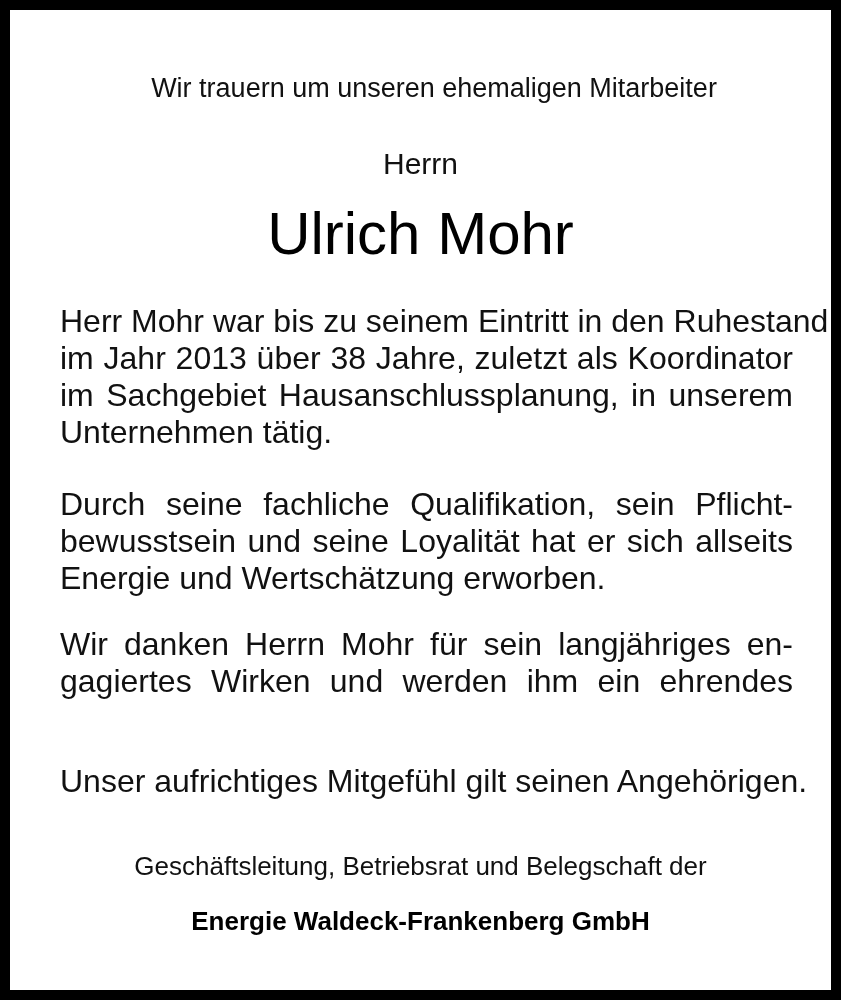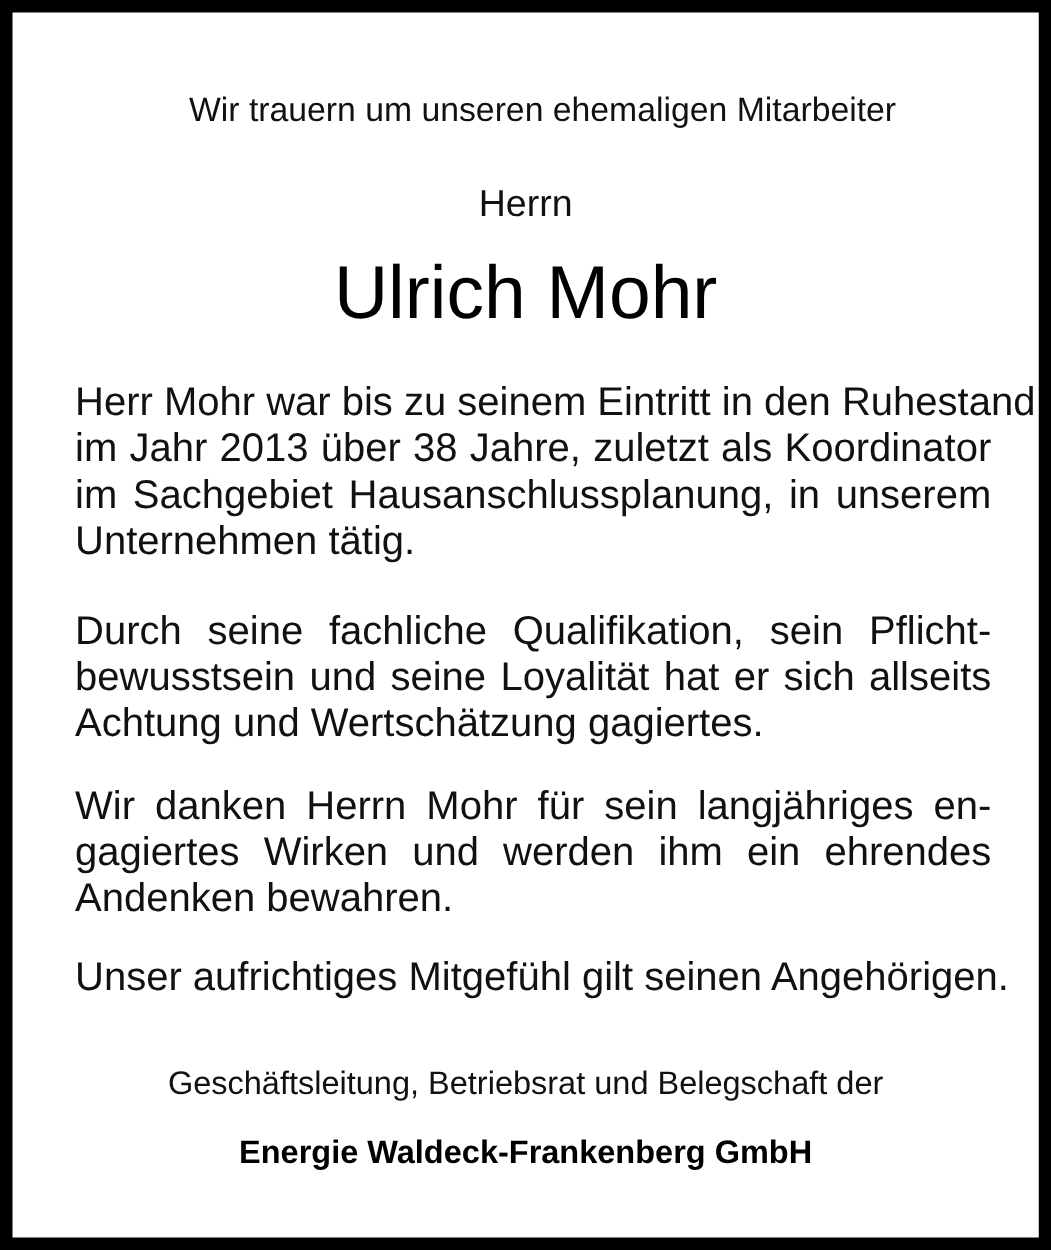--- a/index.html
+++ b/index.html
@@ -59,27 +59,26 @@
   <div class="body p1">
     <span class="line">Herr Mohr war bis zu seinem Eintritt in den Ruhestand</span>
     <span class="line">im Jahr 2013 über 38 Jahre, zuletzt als Koordinator</span>
     <span class="line">im Sachgebiet Hausanschlussplanung, in unserem</span>
     <span class="line last">Unternehmen tätig.</span>
   </div>
 
   <div class="body p2">
     <span class="line">Durch seine fachliche Qualifikation, sein Pflicht-</span>
     <span class="line">bewusstsein und seine Loyalität hat er sich allseits</span>
-    <span class="line last">Achtung und Wertschätzung gagiertes.</span>
+    <span class="line last">Energie und Wertschätzung erworben.</span>
   </div>
 
   <div class="body p3">
     <span class="line">Wir danken Herrn Mohr für sein langjähriges en-</span>
     <span class="line">gagiertes Wirken und werden ihm ein ehrendes</span>
-    <span class="line last">Andenken bewahren.</span>
   </div>
 
   <div class="body p4">
     <span class="line">Unser aufrichtiges Mitgefühl gilt seinen Angehörigen.</span>
   </div>
 
   <div class="sig1">Geschäftsleitung, Betriebsrat und Belegschaft der</div>
   <div class="sig2">Energie Waldeck-Frankenberg GmbH</div>
 </div>
 

